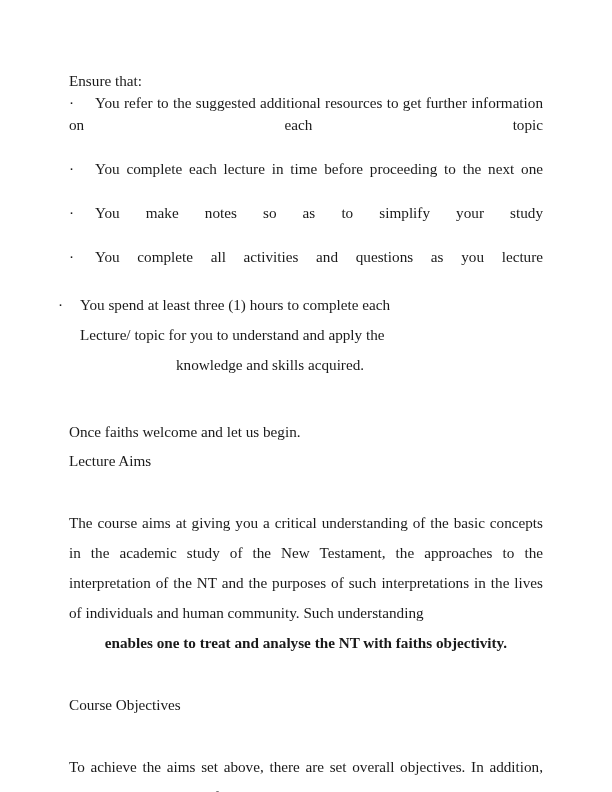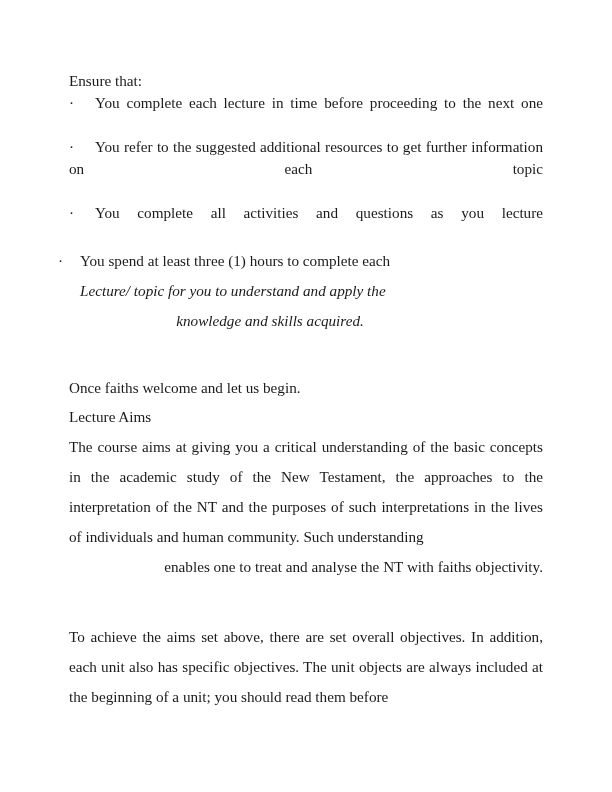--- a/index.html
+++ b/index.html
@@ -70,74 +70,77 @@
     text-indent: -11px;
     width: 380px;
   }
   .bullet-wide .bullet-dot {
     width: 11px;
   }
   .bullet-wide .runover {
     display: block;
     text-indent: 0;
     padding-left: 0;
-    font-style: italic;
   }
   .bullet-wide .runover.last {
     text-align: center;
   }
 
   
   .para {
     font-size: 15.2px;
     line-height: 30px;
     text-align: justify;
     text-justify: inter-word;
+    margin-top: 32px;
   }
   .para .lastline {
     display: block;
-    text-align: right;
+    text-align: center;
+    font-weight: bold;
   }
 
   .gap-sm { height: 11px; }
   .gap-lg { height: 30px; }
 
   .tight { line-height: 19px; }
 </style>
 </head>
 <body style="background: rgb(255, 255, 255); color: rgb(26, 26, 26);">
 
 <div class="page">
   <div class="content">
 
     <div class="line">Ensure that:</div>
 
+    <div class="bullet-block"><span class="bullet-dot">·</span><span>You refer to the suggested additional resources to get further information on each topic</span></div>
+
     <div class="bullet-block"><span class="bullet-dot">·</span><span>You complete each lecture in time before proceeding to the next one</span></div>
 
-    <div class="bullet-block"><span class="bullet-dot">·</span><span>You refer to the suggested additional resources to get further information on each topic</span></div>
-
+    <div class="bullet-block"><span class="bullet-dot">·</span><span>You make notes so as to simplify your study</span></div>
 
     <div class="bullet-block"><span class="bullet-dot">·</span><span>You complete all activities and questions as you lecture</span></div>
 
     <div class="bullet-wide"><span class="bullet-dot">·</span><span>You  spend  at  least  three  (1)  hours  to  complete  each</span><span class="runover">Lecture/  topic  for  you  to  understand  and  apply  the</span><span class="runover last">knowledge and skills acquired.</span></div>
 
     <div class="gap-lg"></div>
     <div class="gap-sm"></div>
 
     <div class="line">Once faiths welcome and let us begin.</div>
     <div style="height:8px"></div>
 
     <div class="line tight">Lecture Aims</div>
 
     <div style="height:6px"></div>
 
     <div class="para"><span>The course aims at giving you a critical understanding of the basic concepts in the academic study of the New Testament, the approaches to the interpretation of the NT and the purposes of such interpretations in the lives of individuals and human community. Such understanding</span><span class="lastline">enables one to treat and analyse the NT with faiths objectivity.</span></div>
 
     <div class="gap-lg"></div>
     <div style="height:6px"></div>
 
+    <div class="line">Course Objectives</div>
 
     <div style="height:4px"></div>
 
     <div class="para">To achieve the aims set above, there are set overall objectives. In addition, each unit also has specific objectives. The unit objects are always included at the beginning of a unit; you should read them before</div>
 
   </div>
 </div>
 
 </body></html>

